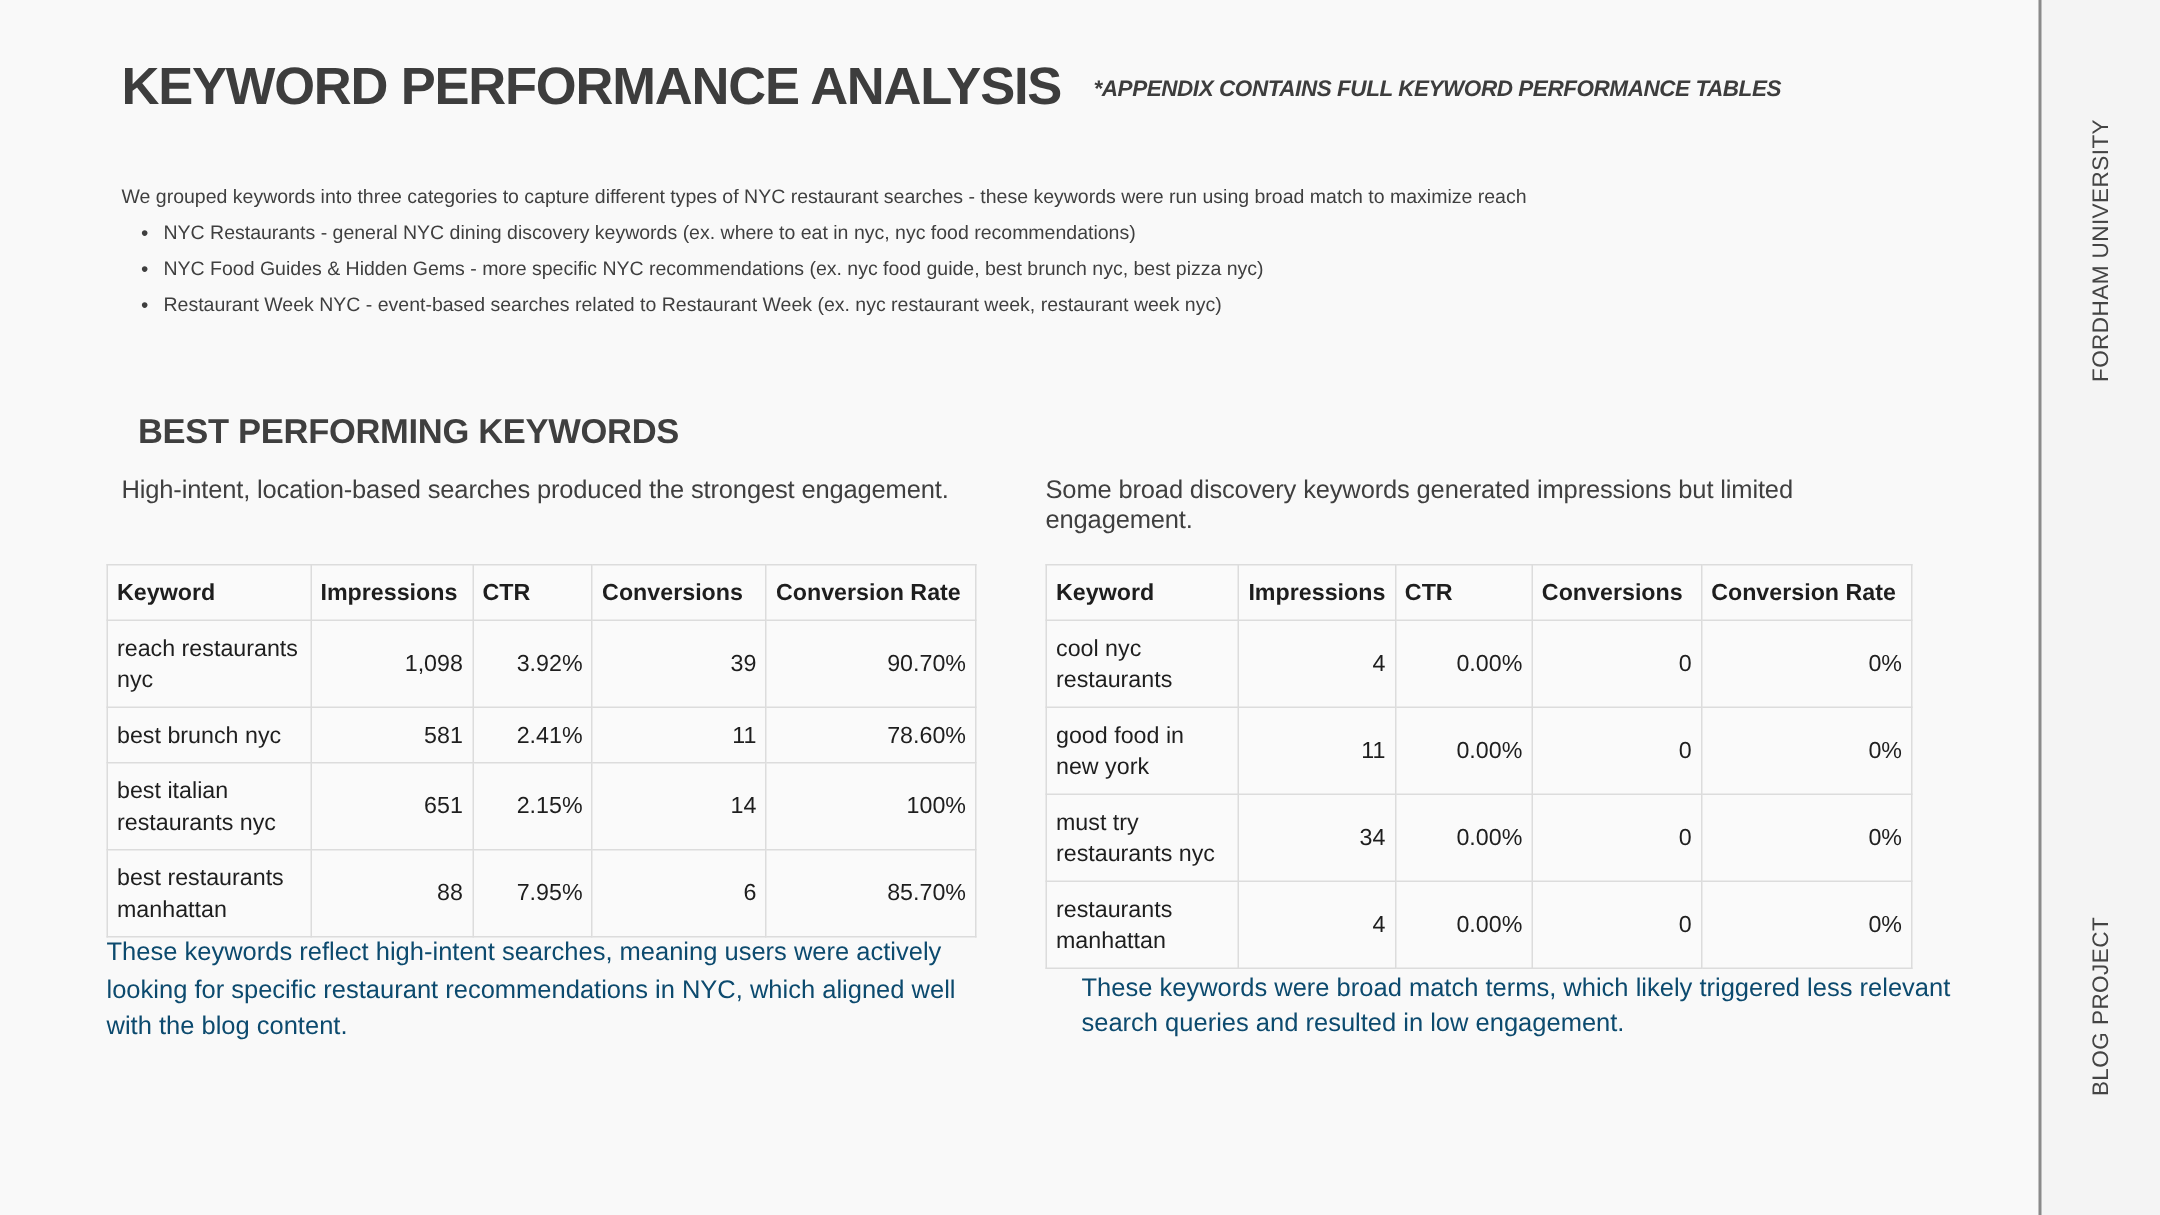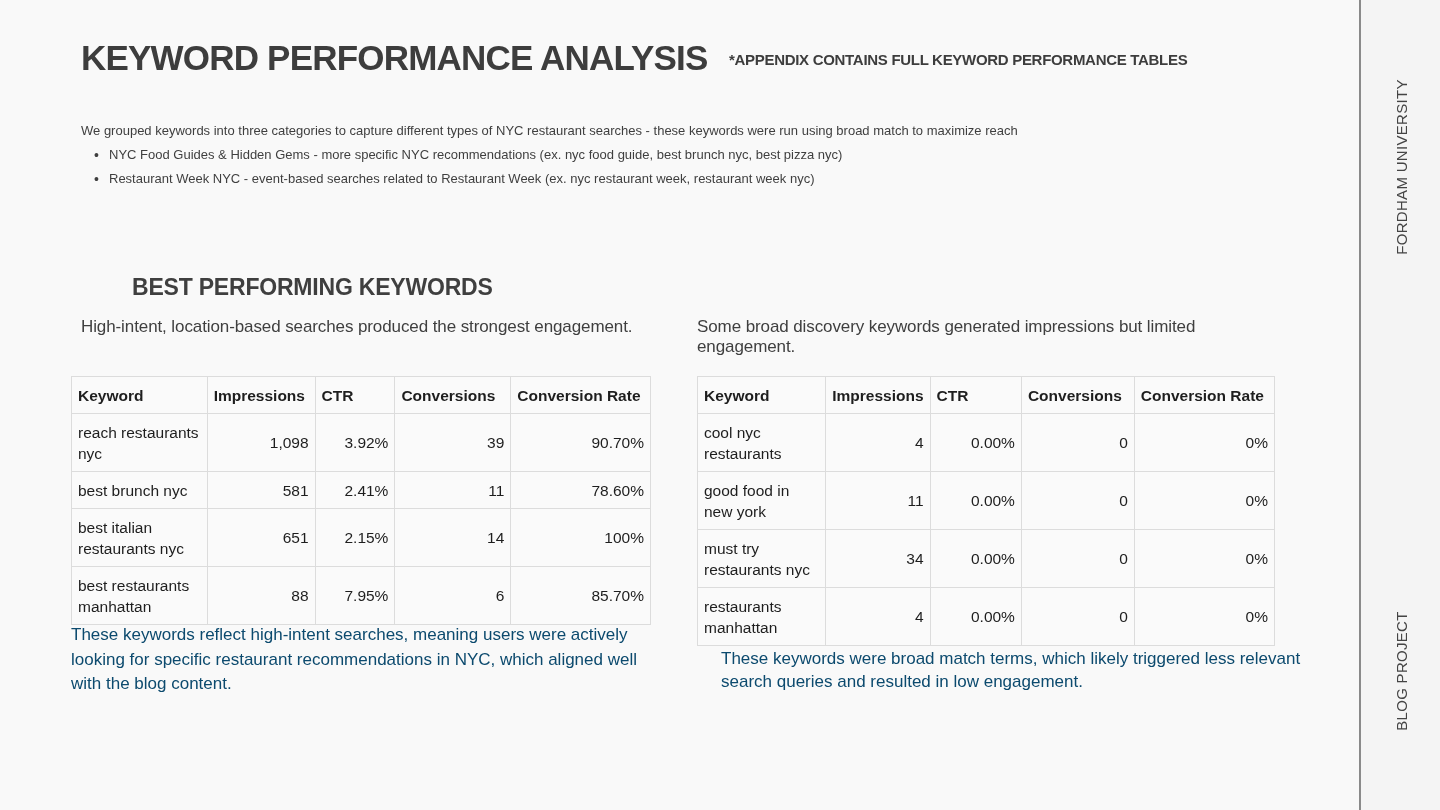--- a/index.html
+++ b/index.html
@@ -24,39 +24,39 @@
     }
     .vtext.top { top: 167px; transform: translate(-50%, -50%) rotate(-90deg); }
     .vtext.bottom { top: 671px; transform: translate(-50%, -50%) rotate(-90deg); }
 
     .title {
       position: absolute; left: 81px; top: 38px;
       font-size: 35px; font-weight: bold; letter-spacing: -0.8px; color: #3d3d3d;
     }
     .appendix {
       position: absolute; left: 729px; top: 51px;
-      font-size: 15px; font-weight: bold; letter-spacing: -0.3px; color: #3d3d3d;
+      font-size: 15px; font-weight: bold; letter-spacing: -0.3px; color: #3d3d3d; font-style: italic;
     }
     .intro {
       position: absolute; left: 81px; top: 119px; width: 1200px;
       font-size: 13px; line-height: 24px; color: #3f3f3f;
     }
     .bullets { list-style: none; margin-top: 0; }
     .bullets li { padding-left: 28px; position: relative; }
     .bullets li::before {
       content: "\2022"; position: absolute; left: 13px; top: 0; font-size: 14px;
     }
 
     .section-head {
       position: absolute; font-size: 23px; color: #3f3f3f; letter-spacing: -0.2px;
     }
     .section-sub {
       position: absolute; font-size: 17px; color: #3f3f3f; letter-spacing: -0.1px;
     }
-    .best-head { left: 92px; top: 274px; margin-left: 40px; }
+    .best-head { left: 92px; top: 274px; }
     .best-sub { left: 81px; top: 317px; }
     .worst-head { left: 709px; top: 274px; }
     .worst-sub { left: 697px; top: 317px; }
 
     table.kw {
       position: absolute; border-collapse: collapse;
       font-family: "DejaVu Sans", sans-serif;
       font-size: 14.5px; color: #1e1e1e; background: #fafafa; margin-top: 12px;
     }
     table.kw th, table.kw td {
@@ -79,20 +79,21 @@
 </head>
 <body>
 
 <div class="slide">
   <h1 class="title">KEYWORD PERFORMANCE ANALYSIS</h1>
   <div class="appendix">*APPENDIX CONTAINS FULL KEYWORD PERFORMANCE TABLES</div>
 
   <div class="intro">
     <p>We grouped keywords into three categories to capture different types of NYC restaurant searches - these keywords were run using broad match to maximize reach</p>
     <ul class="bullets">
+      <li>NYC Restaurants - general NYC dining discovery keywords (ex. where to eat in nyc, nyc food recommendations)</li>
       <li>NYC Food Guides &amp; Hidden Gems - more specific NYC recommendations (ex. nyc food guide, best brunch nyc, best pizza nyc)</li>
       <li>Restaurant Week NYC - event-based searches related to Restaurant Week (ex. nyc restaurant week, restaurant week nyc)</li>
     </ul>
   </div>
 
   <h2 class="section-head best-head">BEST PERFORMING KEYWORDS</h2>
   <p class="section-sub best-sub">High-intent, location-based searches produced the strongest engagement.</p>
 
   <table class="kw best-table">
     <colgroup>

